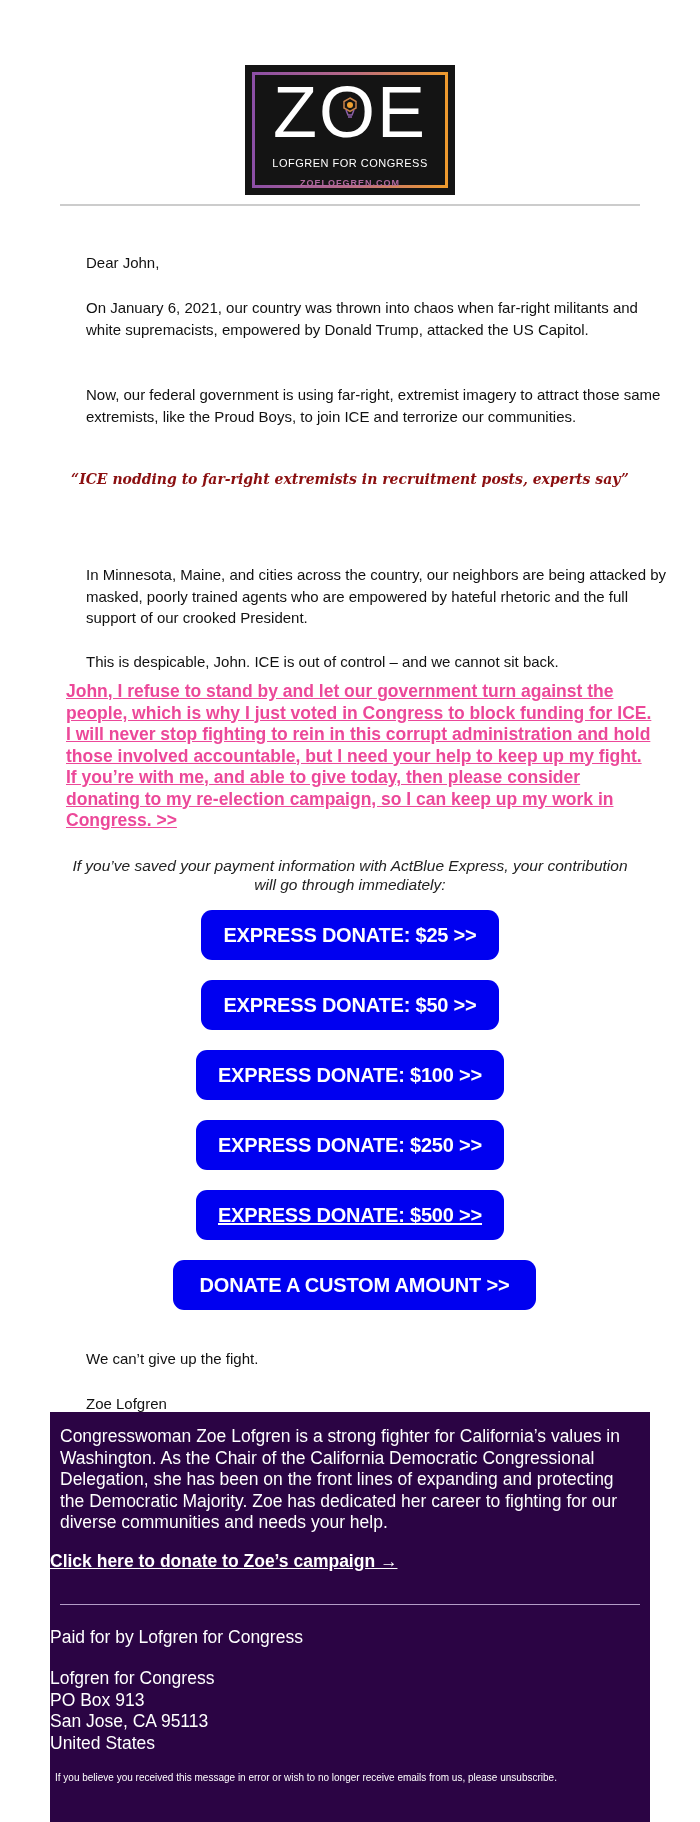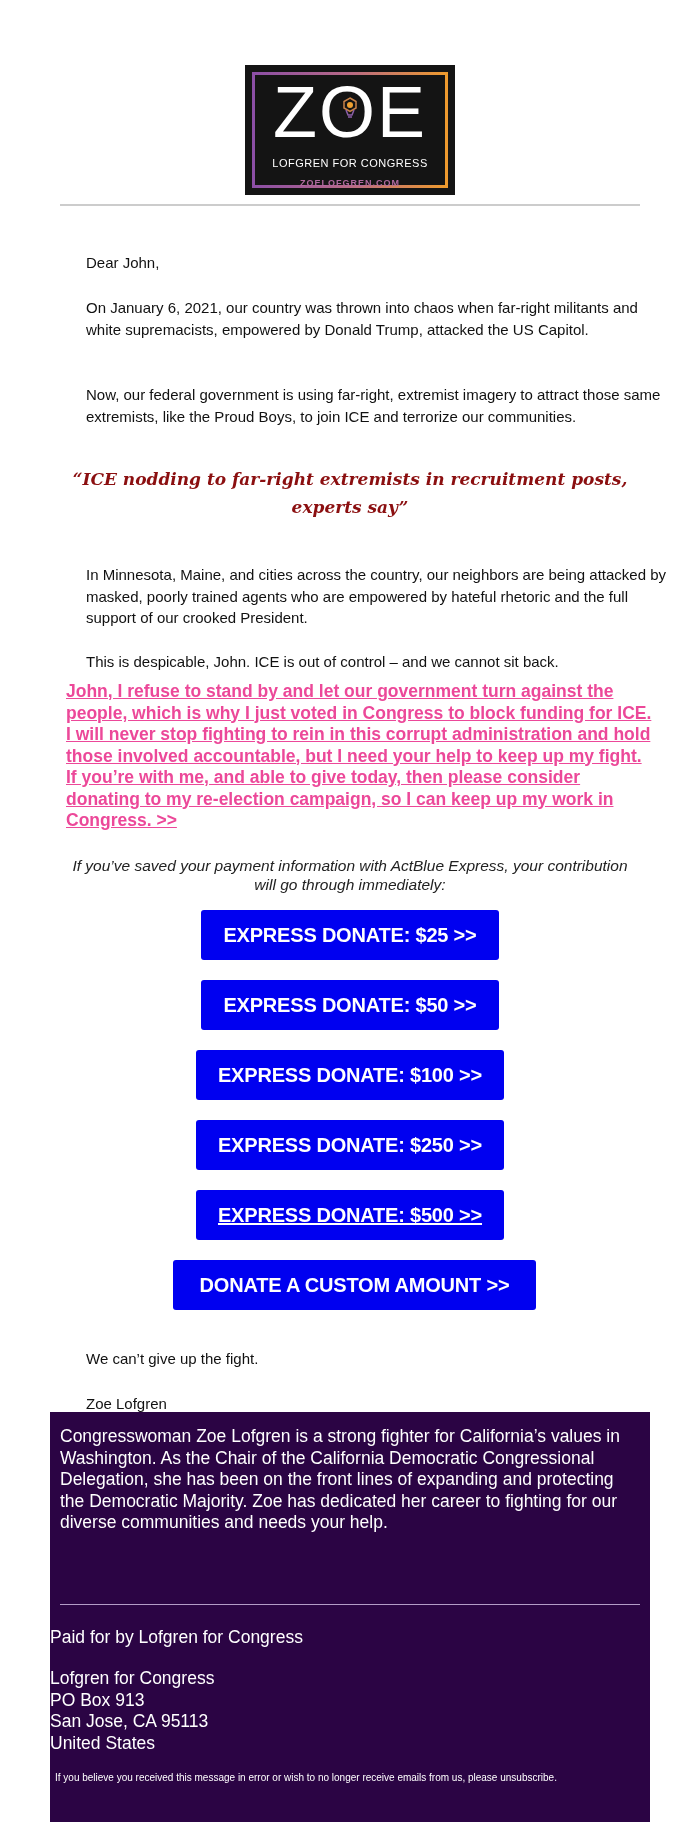--- a/index.html
+++ b/index.html
@@ -23,29 +23,29 @@
                 color: #ffffff; font-size: 11px; letter-spacing: 0.5px; }
     .logo-url { position: absolute; left: 0; right: 0; top: 113px; text-align: center;
                 color: #b06aa0; font-size: 9px; font-weight: bold; letter-spacing: 1px; }
 
     .hr-top { position: absolute; left: 60px; top: 204px; width: 580px; height: 0;
               border-top: 2px solid #cccccc; }
 
     .body-text { position: absolute; left: 68px; width: 585px; font-size: 15px; line-height: 21.5px; margin: 18px; }
     .headline { position: absolute; left: 60px; width: 580px; top: 465px; text-align: center;
                 font-family: "DejaVu Serif", "Liberation Serif", serif; font-style: italic; font-weight: bold;
-                color: #8b0f10; font-size: 17px; line-height: 28px; margin: 0; }
+                color: #8b0f10; font-size: 14px; line-height: 28px; margin: 0; }
     .cta-link { position: absolute; left: 66px; width: 590px; top: 681px;
                 color: #ec4899; font-weight: bold; text-decoration: underline; font-size: 17.5px;
                 line-height: 21.5px; margin: 0; cursor: pointer; }
     .note { position: absolute; left: 60px; width: 580px; top: 856px; text-align: center;
             font-style: italic; font-size: 15.5px; line-height: 19px; margin: 0; color: #222; }
 
     .btn { position: absolute; background: #0000f0; color: #ffffff; font-weight: bold;
-           font-size: 20px; text-align: center; border-radius: 3px; height: 50px; line-height: 50px;
+           font-size: 20px; text-align: center; border-radius: 11px; height: 50px; line-height: 50px;
            cursor: pointer; letter-spacing: -0.2px; }
 
     .footer { position: absolute; left: 50px; top: 1412px; width: 600px; height: 410px;
               background: #2b0444; color: #ffffff; text-align: left; }
     .footer-bio { position: absolute; left: 10px; right: 10px; top: 14px; font-size: 17.5px; line-height: 21.5px; margin: 0; }
     .footer-link { position: absolute; left: 0; right: 0; top: 139px; font-size: 17.5px; font-weight: bold;
                    text-decoration: underline; color: #ffffff; cursor: pointer; }
     .footer-hr { position: absolute; left: 10px; right: 10px; top: 192px; border-top: 1px solid #b49cc8; }
     .footer-paid { position: absolute; left: 0; right: 0; top: 215px; font-size: 17.5px; }
     .footer-addr { position: absolute; left: 0; right: 0; top: 256px; font-size: 17.5px; line-height: 21.5px; margin: 0; }
@@ -92,20 +92,21 @@
   <div class="btn" style="left:196px; top:1050px; width:308px;">EXPRESS DONATE: $100 &gt;&gt;</div>
   <div class="btn" style="left:196px; top:1120px; width:308px;">EXPRESS DONATE: $250 &gt;&gt;</div>
   <div class="btn" style="left:196px; top:1190px; width:308px;text-decoration:underline;">EXPRESS DONATE: $500 &gt;&gt;</div>
   <div class="btn" style="left:173px; top:1260px; width:363px;">DONATE A CUSTOM AMOUNT &gt;&gt;</div>
 
   <p class="body-text" style="top:1330px;">We can’t give up the fight.</p>
   <p class="body-text" style="top:1375px;">Zoe Lofgren</p>
 
   <div class="footer">
     <p class="footer-bio">Congresswoman Zoe Lofgren is a strong fighter for California’s values in Washington. As the Chair of the California Democratic Congressional Delegation, she has been on the front lines of expanding and protecting the Democratic Majority. Zoe has dedicated her career to fighting for our diverse communities and needs your help.</p>
+    <div class="footer-link">Click here to donate to Zoe’s campaign →</div>
     <div class="footer-hr"></div>
     <div class="footer-paid">Paid for by Lofgren for Congress</div>
     <p class="footer-addr">
       <span>Lofgren for Congress</span><br>
       <span>PO Box 913</span><br>
       <span>San Jose, CA 95113</span><br>
       <span>United States</span>
     </p>
     <p class="footer-unsub">If you believe you received this message in error or wish to no longer receive emails from us, please unsubscribe.</p>
   </div>

